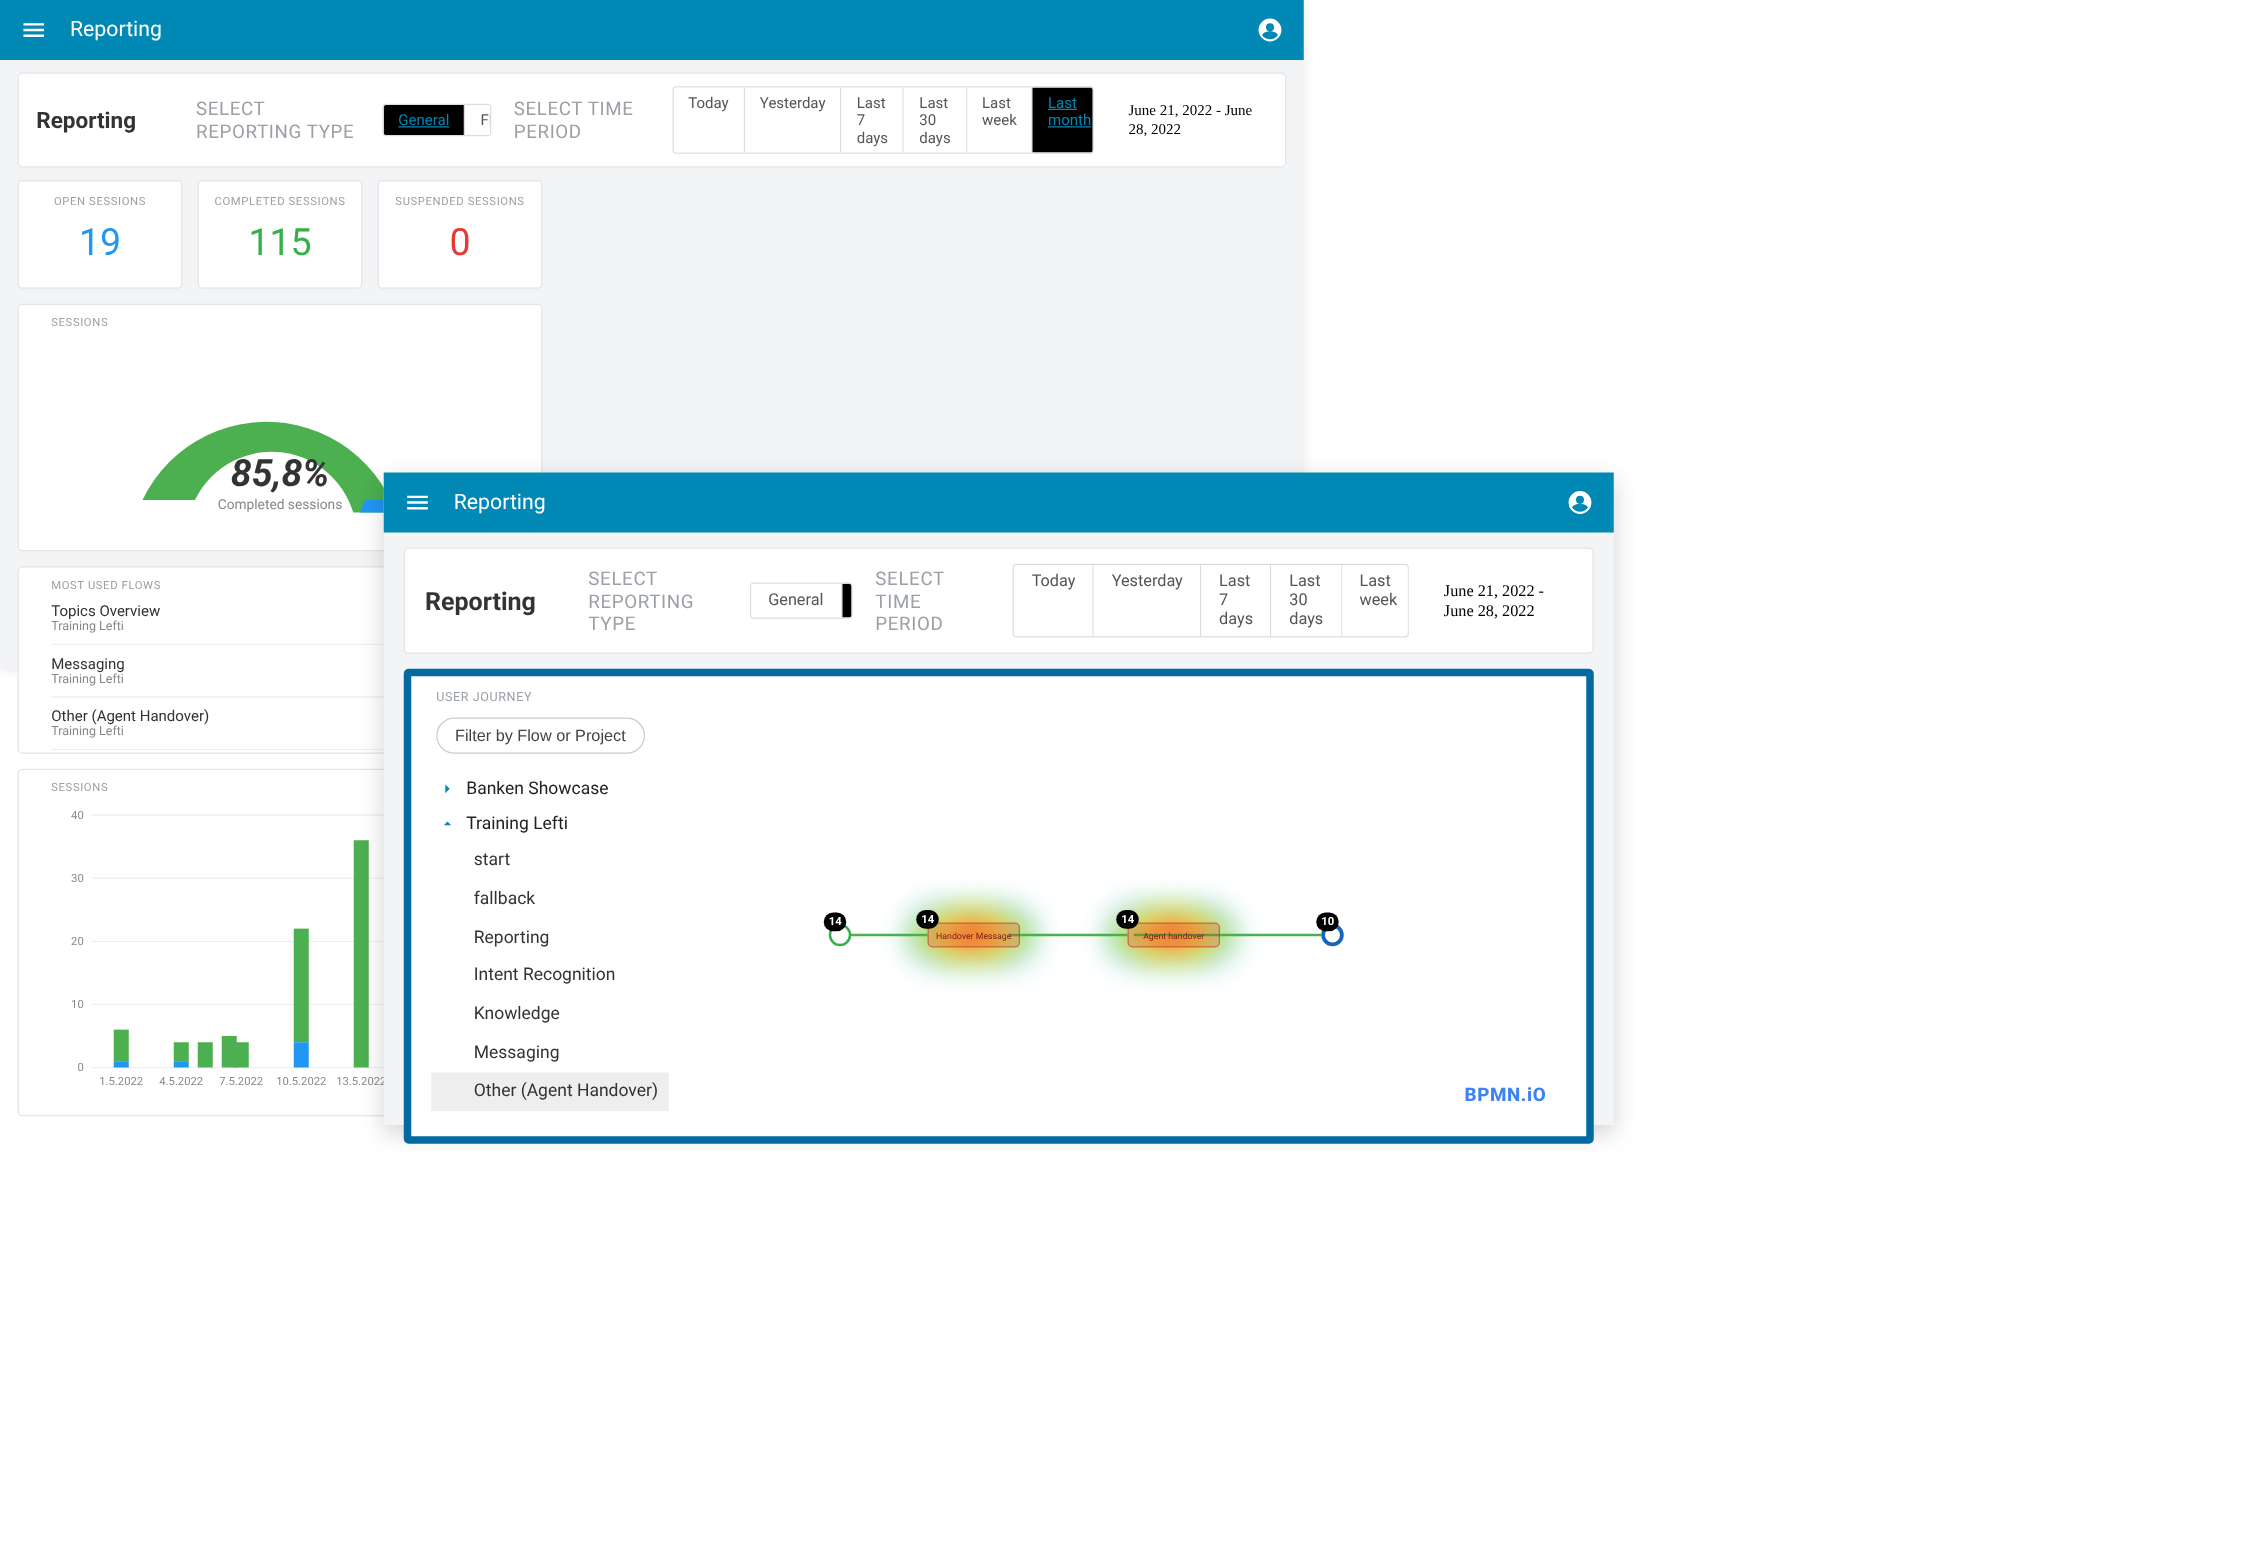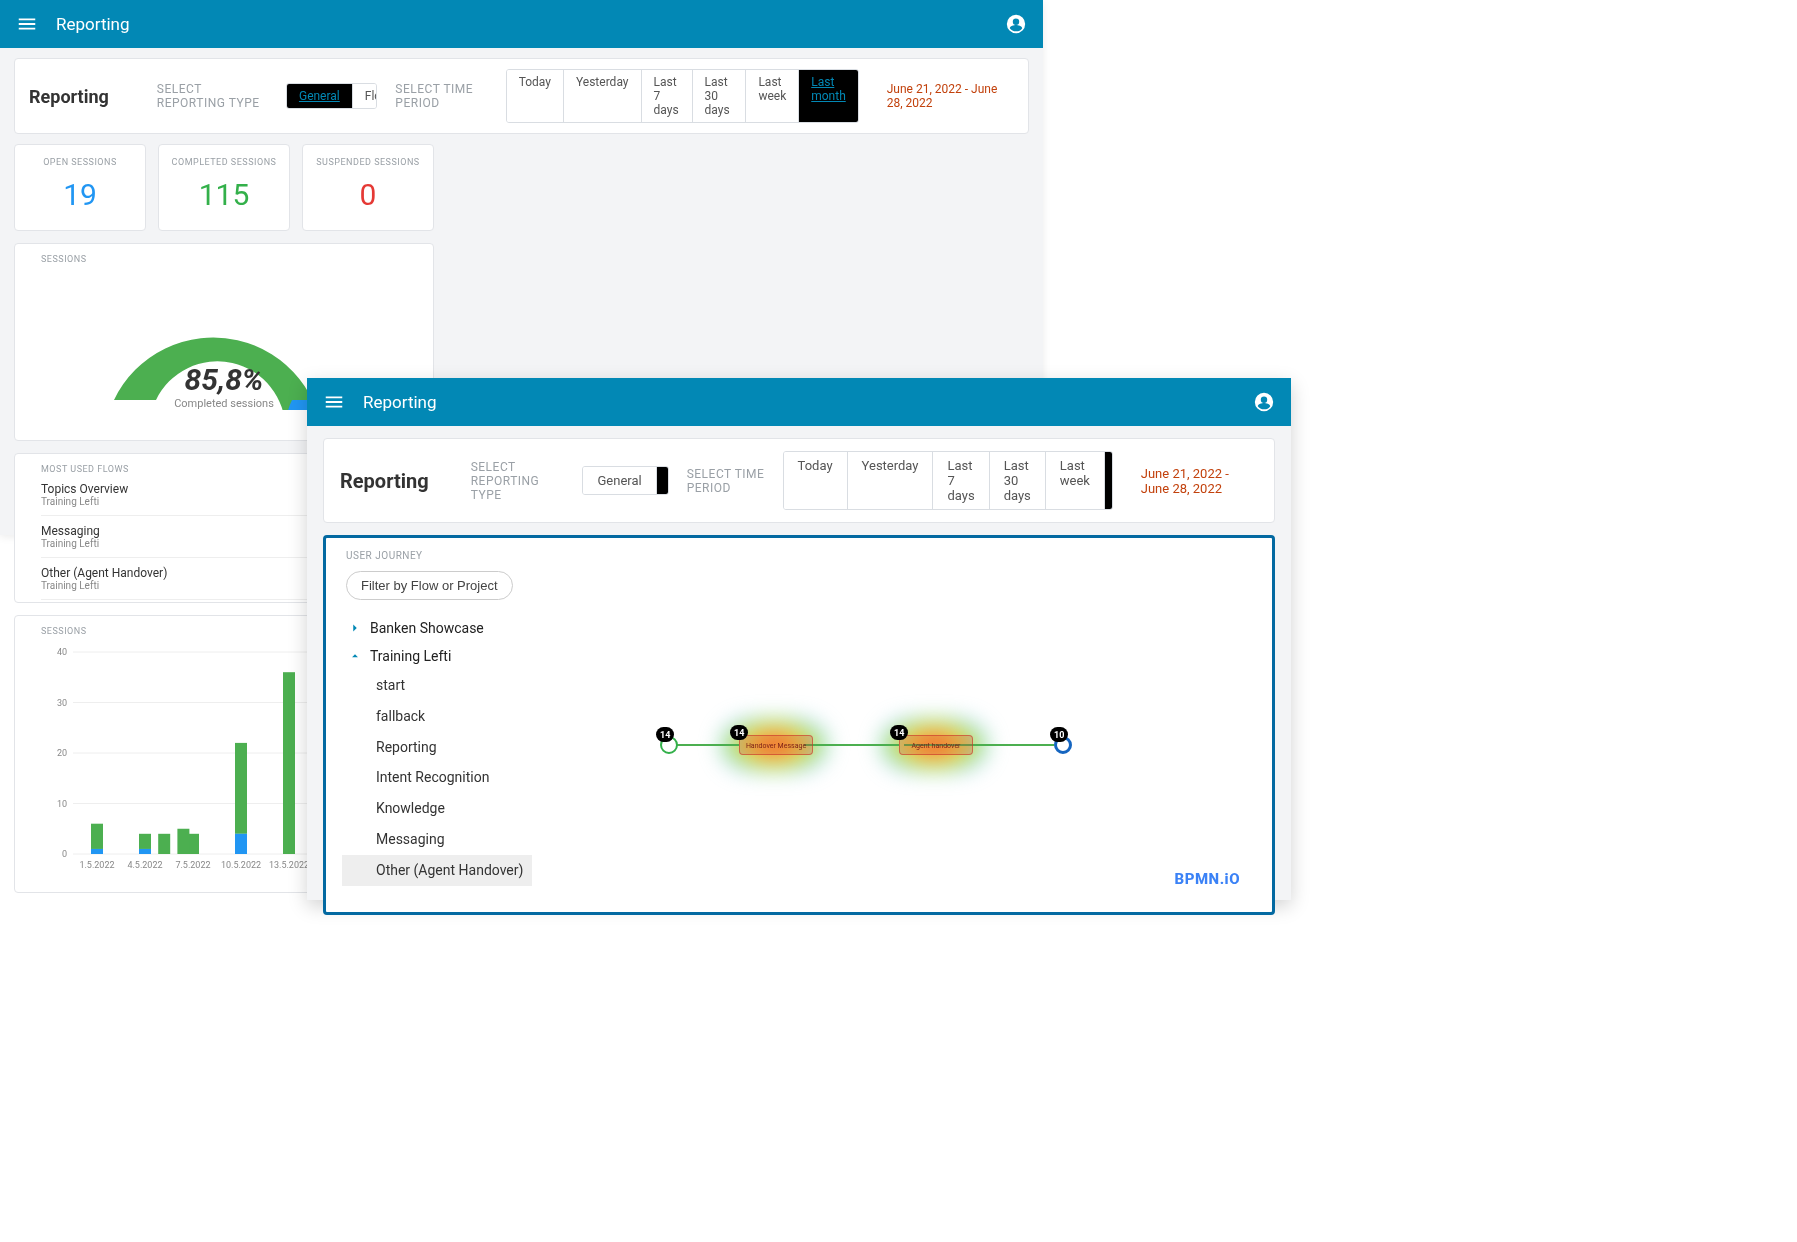--- a/index.html
+++ b/index.html
@@ -37,38 +37,38 @@
     background: #fff;
     margin: 10px 14px;
     border: 1px solid #e2e4e8;
     border-radius: 4px;
     display: flex;
     align-items: center;
     padding: 10px 14px;
     gap: 18px;
   }
   .toolbar .tb-title { font-size: 18px; font-weight: 700; margin-right: 30px; }
-  .tb-label { font-size: 12px; letter-spacing: .5px; color: #9aa0a6; text-transform: uppercase; }
+  .tb-label { font-size: 15px; letter-spacing: .5px; color: #9aa0a6; text-transform: uppercase; }
   .seg {
     display: inline-flex;
     border: 1px solid #d9dde2;
     border-radius: 3px;
     overflow: hidden;
   }
   .seg .opt {
     padding: 5px 12px;
     font-size: 12px;
     color: #555;
     background: #fff;
     border-right: 1px solid #d9dde2;
     cursor: pointer;
   }
   .seg .opt:last-child { border-right: none; }
   .seg .opt.active { background: #000000; color: #0288b5; text-decoration: underline; }
-  .date-range { font-size: 12px; color: #c2410c; padding: 5px 10px; }
+  .date-range { font-size: 12px; color: #000000; padding: 5px 10px; font-family: Liberation Serif, serif; }
 
   .w1-body {
     display: flex;
     gap: 12px;
     padding: 0 14px 14px 14px;
     flex-direction: column;
   }
   .w1-left { width: 420px; display: flex; flex-direction: column; gap: 12px; }
   .w1-right { flex: 1; display: flex; flex-direction: column; gap: 12px; }
 
@@ -126,21 +126,21 @@
   .win2 .tb-title { font-size: 20px; margin-right: 24px; }
   .win2 .seg .opt { font-size: 13px; padding:6px 14px; }
   .win2 .date-range { font-size: 13px; }
 
   .w2-body {
     display: flex;
     gap: 0;
     padding: 0 16px 16px 16px;
     background: #fff;
     margin: 0 16px 16px 16px;
-    border: 3px solid #0369a1;
+    border: 6px solid #0369a1;
     border-radius: 4px;
     height: 380px;
   }
   .w2-side { width: 190px; padding: 12px 0; }
   .w2-main { flex:1; position: relative; }
 
   .uj-label { font-size:10px; color:#9aa0a6; text-transform:uppercase; letter-spacing:.5px; padding: 0 4px; }
   .filter-pill {
     display:block; margin:10px 4px 14px 4px;
     border:1px solid #ccc; border-radius:18px;

